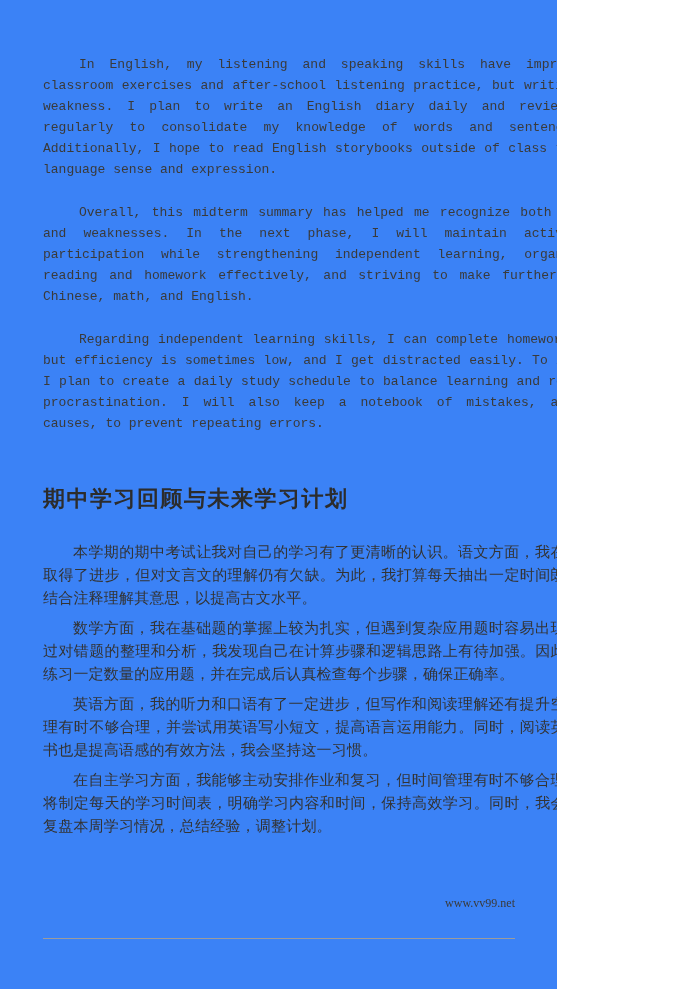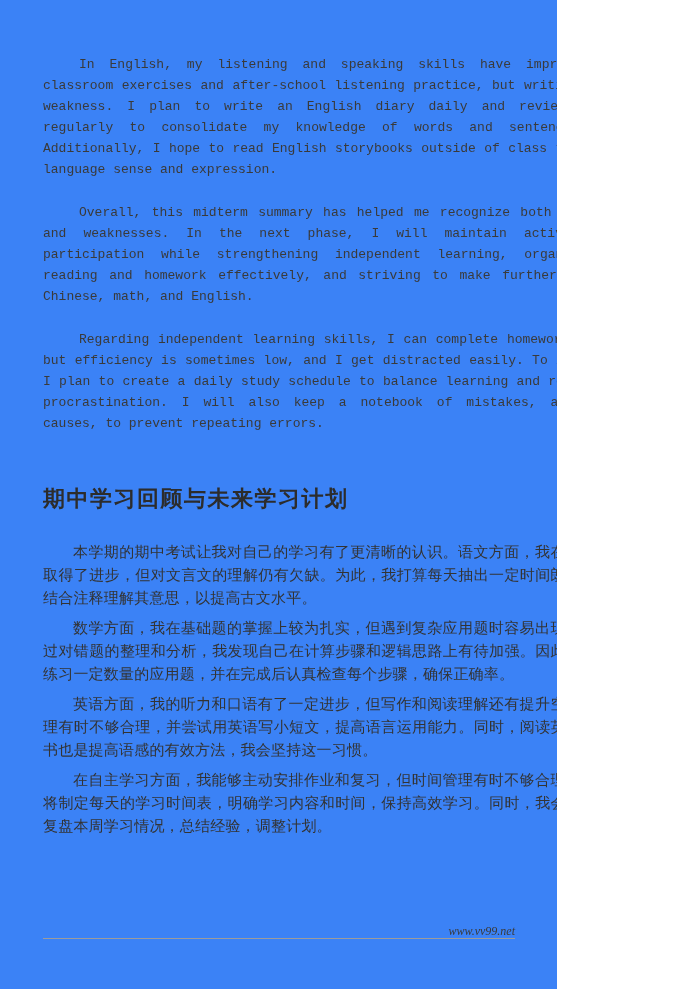--- a/index.html
+++ b/index.html
@@ -65,23 +65,22 @@
     position: absolute;
     left: 43px;
     right: 42px;
     top: 938px;
     height: 0;
     border-top: 1px solid #9c9c9c;
   }
   .footer-url {
     position: absolute;
     right: 42px;
-    top: 924px;
+    top: 896px;
     font-family: "Liberation Serif", serif;
-    font-style: italic;
     font-size: 12px;
     color: #3a3a3a;
   }
 </style>
 </head>
 <body>
 
 <div class="page">
 
   <div class="content">

